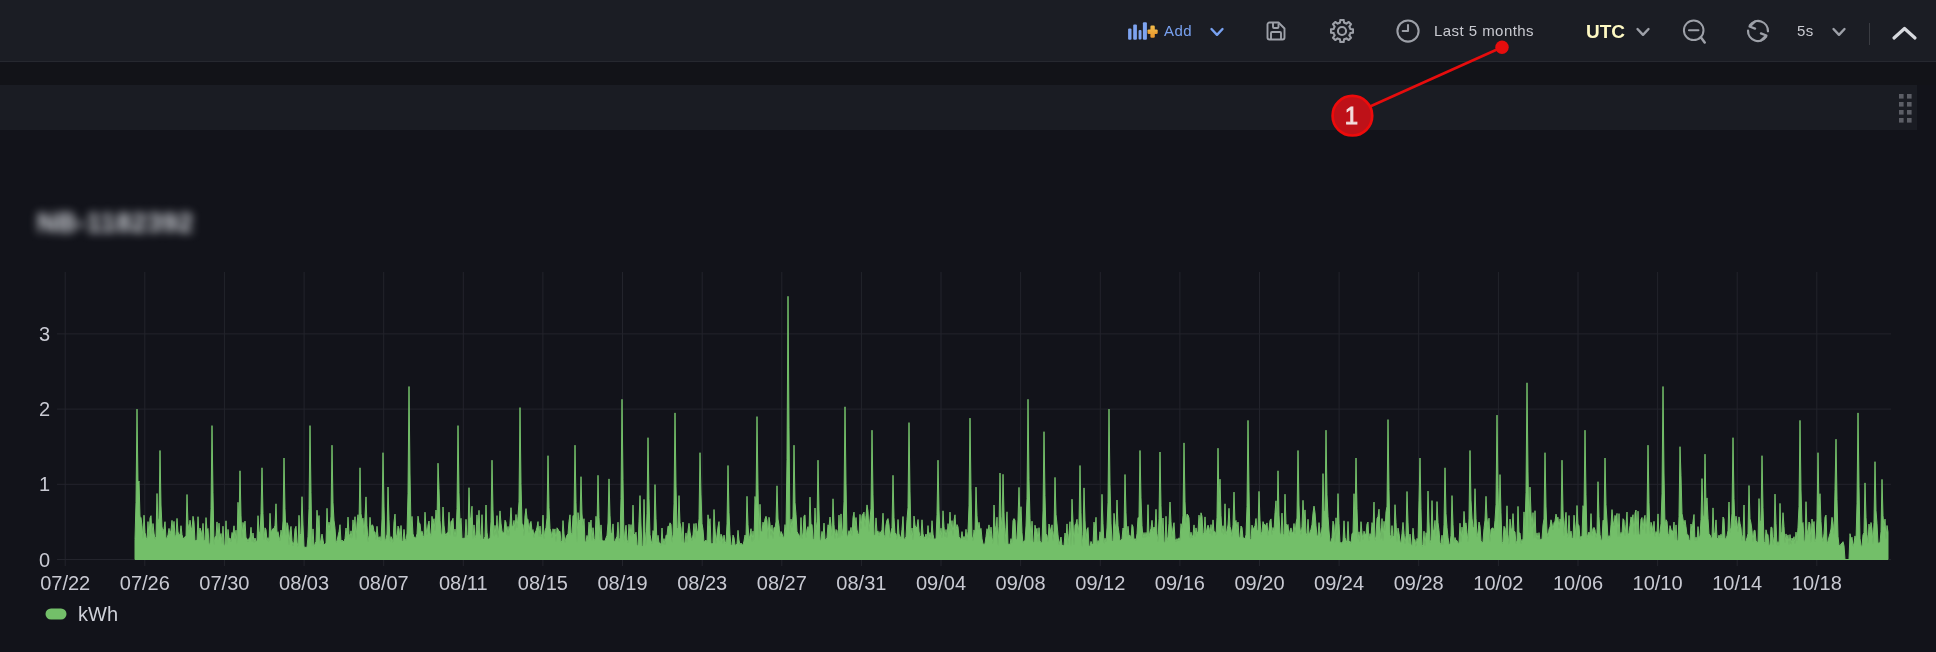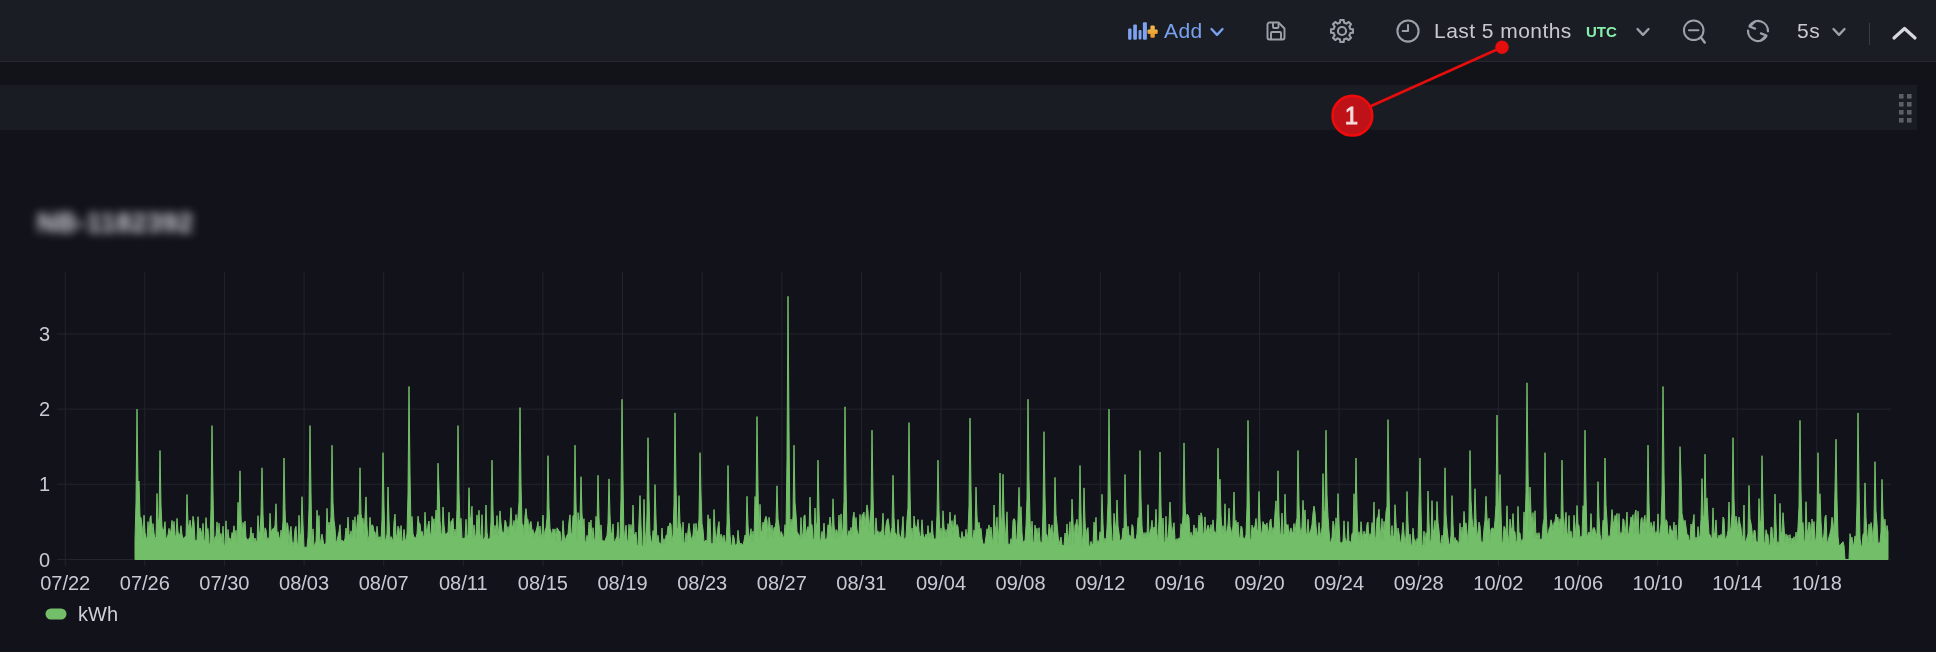--- a/index.html
+++ b/index.html
@@ -1,20 +1,20 @@
 <!DOCTYPE html>
 <html><head><meta charset="utf-8"><style>
 * { margin:0; padding:0; box-sizing:border-box; }
 html,body { width:1936px; height:652px; background:#12131a; overflow:hidden;
   font-family:"Liberation Sans", sans-serif; position:relative; }
 .abs { position:absolute; }
 #toolbar { left:0; top:0; width:1936px; height:62px; background:#1b1d24; border-bottom:1px solid #26282f; }
 #strip { left:0; top:63px; width:1936px; height:22px; background:#121318; }
 #band { left:0; top:85px; width:1917px; height:45px; background:#1a1c23; }
-.tbtext { color:#c9cad1; font-size:21px; line-height:62px; height:62px; top:0; letter-spacing:0.45px; }
+.tbtext { color:#c9cad1; font-size:15px; line-height:62px; height:62px; top:0; letter-spacing:0.45px; }
 svg { display:block; }
 </style></head><body>
 <div class="abs" id="toolbar"></div>
 <div class="abs" id="strip"></div>
 <div class="abs" id="band"></div>
 
 <svg class="abs" style="left:1896px; top:92px;" width="20" height="32">
   <g fill="#5c5e66">
     <rect x="3" y="2" width="4.6" height="4.6"></rect>
       <rect x="11" y="2" width="4.6" height="4.6"></rect>
@@ -61,21 +61,21 @@
 <svg class="abs" style="left:1330px; top:19px;" width="24" height="24" viewBox="0 0 23 23">
   <path d="M9.29 3.60 L9.52 3.54 L9.95 0.81 L13.05 0.81 L13.48 3.54 L13.71 3.60 L15.52 4.35 L15.72 4.47 L17.96 2.84 L20.16 5.04 L18.53 7.28 L18.65 7.48 L19.40 9.29 L19.46 9.52 L22.19 9.95 L22.19 13.05 L19.46 13.48 L19.40 13.71 L18.65 15.52 L18.53 15.72 L20.16 17.96 L17.96 20.16 L15.72 18.53 L15.52 18.65 L13.71 19.40 L13.48 19.46 L13.05 22.19 L9.95 22.19 L9.52 19.46 L9.29 19.40 L7.48 18.65 L7.28 18.53 L5.04 20.16 L2.84 17.96 L4.47 15.72 L4.35 15.52 L3.60 13.71 L3.54 13.48 L0.81 13.05 L0.81 9.95 L3.54 9.52 L3.60 9.29 L4.35 7.48 L4.47 7.28 L2.84 5.04 L5.04 2.84 L7.28 4.47 L7.48 4.35 Z" fill="none" stroke="#9da0a8" stroke-width="2.0" stroke-linejoin="round"></path>
   <circle cx="11.5" cy="11.5" r="3.9" fill="none" stroke="#9da0a8" stroke-width="2.0"></circle>
 </svg>
 
 <svg class="abs" style="left:1396px; top:18.5px;" width="24" height="24" viewBox="0 0 24 24">
   <circle cx="12" cy="12" r="10.6" fill="none" stroke="#9da0a8" stroke-width="2.05"></circle>
   <path d="M12 5.9 V12 H6.7" fill="none" stroke="#9da0a8" stroke-width="2.05" stroke-linecap="round" stroke-linejoin="round"></path>
 </svg>
 <div class="abs tbtext" style="left:1434px;">Last 5 months</div>
-<div class="abs" style="left:1586px; top:0; height:62px; line-height:63px; color:#86efac; font-size:15px; font-weight:700;">UTC</div>
+<div class="abs" style="left:1586px; top:0; height:62px; line-height:63px; color:#fef9c3; font-size:19px; font-weight:700;">UTC</div>
 <svg class="abs" style="left:1635px; top:27px;" width="16" height="11" viewBox="0 0 16 11">
   <polyline points="2.5,2 8,7.8 13.5,2" fill="none" stroke="#9da0a8" stroke-width="2.4" stroke-linecap="round" stroke-linejoin="round"></polyline>
 </svg>
 
 <svg class="abs" style="left:1682px; top:18px;" width="26" height="26" viewBox="0 0 26 26">
   <circle cx="11.7" cy="12.3" r="9.8" fill="none" stroke="#9da0a8" stroke-width="2"></circle>
   <line x1="7" y1="12.3" x2="16.4" y2="12.3" stroke="#9da0a8" stroke-width="2.1" stroke-linecap="round"></line>
   <line x1="18.8" y1="19.3" x2="22.7" y2="24.4" stroke="#9da0a8" stroke-width="2.5" stroke-linecap="round"></line>
 </svg>
 

